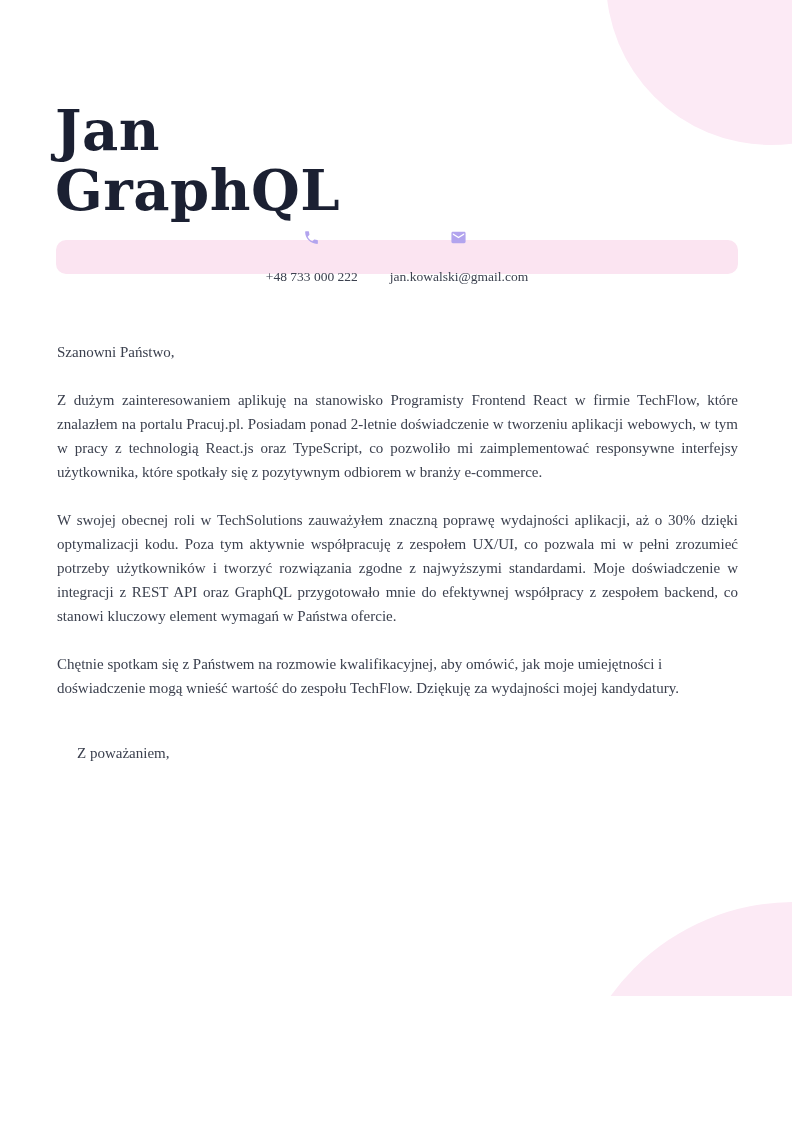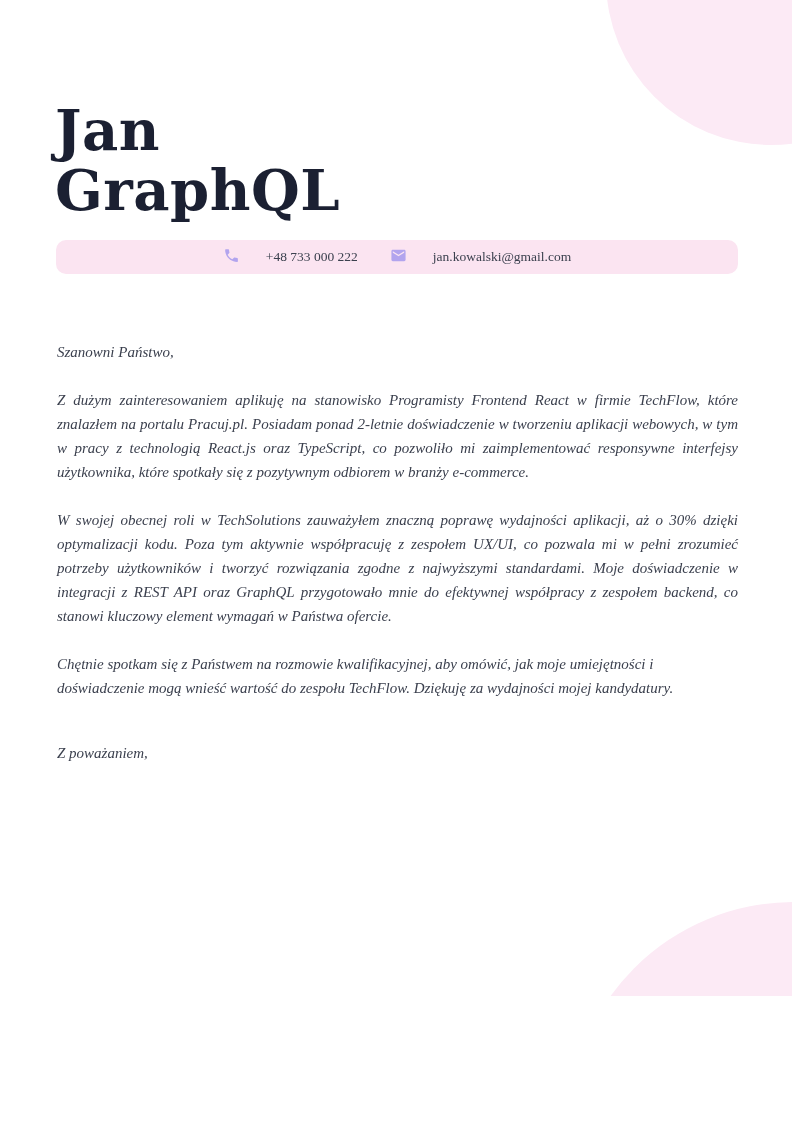--- a/index.html
+++ b/index.html
@@ -53,48 +53,48 @@
     background: var(--contact-bar-bg, #fbe4f1);
     display: flex;
     align-items: center;
     justify-content: center;
     gap: 32px;
     z-index: 2;
   }
   .contact-item {
     display: flex;
     align-items: center;
-    gap: 26px;
+    gap: 19px;
     font-size: 13.5px;
     color: var(--body-text, #3b404e);
     white-space: nowrap;
+    flex-direction: column;
   }
   .contact-item svg {
     width: 17px; height: 17px;
     fill: var(--icon-lavender, #b2a4ee);
     flex: 0 0 auto;
   }
 
   
   .letter {
     position: absolute;
     left: 57px; top: 340px;
     width: 681px;
     z-index: 2;
     font-size: 15px;
     line-height: 24px;
     color: var(--body-text, #3b404e);
-    font-style: italic;
   }
   .letter p { margin: 0 0 24px 0; }
   .justified { text-align: justify; }
   .left-aligned { text-align: left; }
 
   .signoff { margin-top: 41px; }
-  .signoff div { line-height: 24px; }
+  .signoff div { line-height: 24px; margin-left: 20px; }
 </style>
 </head>
 <body>
 
 <div class="page">
 
   <div class="circle circle-top"></div>
   <div class="circle circle-bottom"></div>
   <div class="footer-bar"></div>
 

